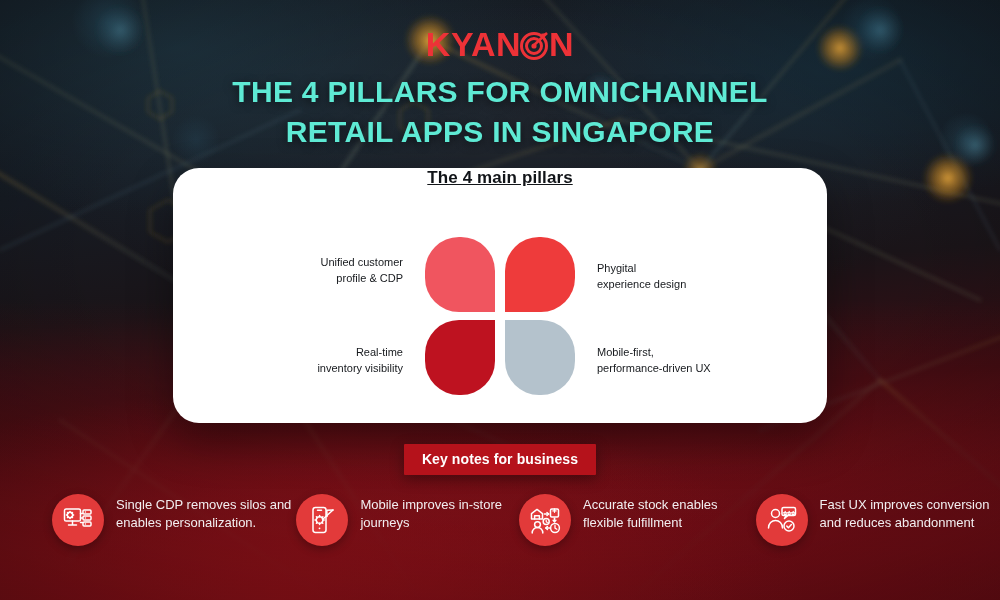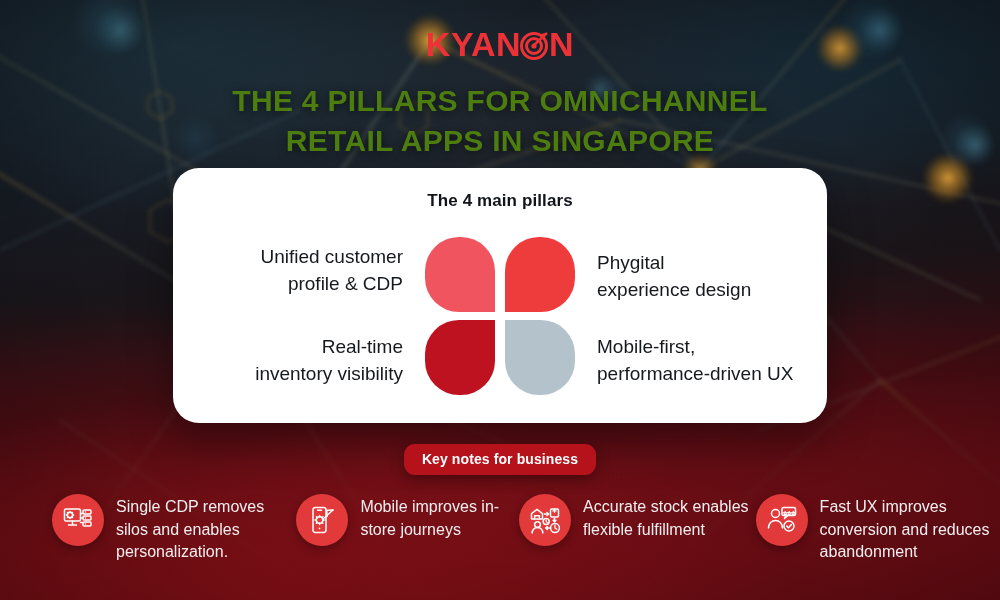--- a/index.html
+++ b/index.html
@@ -54,49 +54,49 @@
   }
   .logo-text {
     font-size:34px; font-weight:700; letter-spacing:.5px;
     color:#ED3237; line-height:1;
     display:flex; align-items:center;
   }
   .logo-target { display:inline-flex; margin:0 -1px; transform:translateY(1px); }
 
   
   .headline {
-    position:absolute; top:81px; left:60px; right:60px; z-index:6;
-    text-align:center; color:#4d7c0f;
+    position:absolute; top:72px; left:60px; right:60px; z-index:6;
+    text-align:center; color:#5eead4;
     font-size:30px; font-weight:700; line-height:1.33;
     letter-spacing:.3px;
     text-shadow:0 2px 10px rgba(0,0,0,.55);
   }
   .headline span { display:block; }
 
   
   .card {
     position:absolute; left:173px; top:168px; width:654px; height:255px;
     background:#ffffff; border-radius:26px; z-index:5;
     box-shadow:0 18px 44px rgba(0,0,0,.38);
   }
   .card-title {
     text-align:center; color:#111418;
     font-size:17px; font-weight:700; letter-spacing:.1px;
-    padding-top:23px;
+    text-decoration:underline;
   }
 
   .pillars {
     position:absolute; left:0; right:0; top:58px; height:180px;
     display:grid;
     grid-template-columns:1fr 150px 1fr;
     grid-template-rows:1fr 1fr;
     align-items:center;
   }
   .plabel {
-    font-size:19px; line-height:1.42; color:#16191d;
+    font-size:11px; line-height:1.42; color:#16191d;
     padding:0 22px;
   }
   .plabel.l { text-align:right; }
   .plabel.r { text-align:left; }
 
   .flower {
     grid-column:2; grid-row:1 / span 2;
     position:relative; width:150px; height:158px;
     justify-self:center; align-self:center;
   }
@@ -107,21 +107,21 @@
   .petal.br { right:0;  bottom:0;border-radius:0 34px 34px 34px; }
 
   
   .badge {
     position:absolute; top:444px; left:0; right:0; z-index:6;
     display:flex; justify-content:center;
   }
   .badge-pill {
     background:#B5121B; color:#ffffff;
     font-size:14px; font-weight:700; letter-spacing:.1px;
-    padding:7px 18px 8px; border-radius:11px;
+    padding:7px 18px 8px; border-radius:1px;
     box-shadow:0 4px 14px rgba(0,0,0,.35);
   }
 
   
   .notes {
     position:absolute; left:52px; right:0; top:494px; height:90px; z-index:6;
     display:flex; gap:0;
   }
   .note { display:flex; align-items:flex-start; gap:12px; }
   .note.n0 { width:248px; }
@@ -129,21 +129,21 @@
   .note.n2 { width:248px; }
   .note.n3 { width:240px; }
 
   .note-icon {
     flex:0 0 auto; width:52px; height:52px; border-radius:50%;
     background:#E23A3A;
     display:flex; align-items:center; justify-content:center;
     box-shadow:0 3px 10px rgba(0,0,0,.30);
   }
   .note-text {
-    color:#f2eef0; font-size:16px; line-height:1.42;
+    color:#f2eef0; font-size:13px; line-height:1.42;
     padding-top:2px;
   }
 </style>
 </head>
 <body>
 
 <div class="poster">
 
   <div class="bg-base"></div>
 

